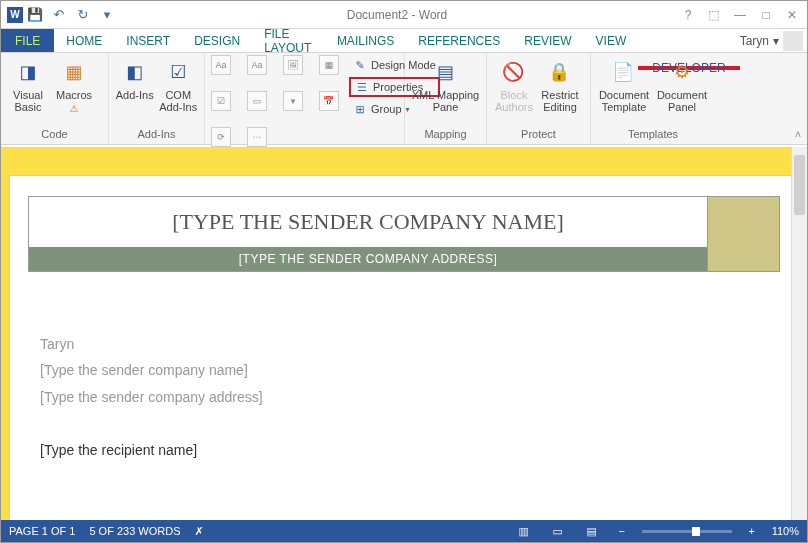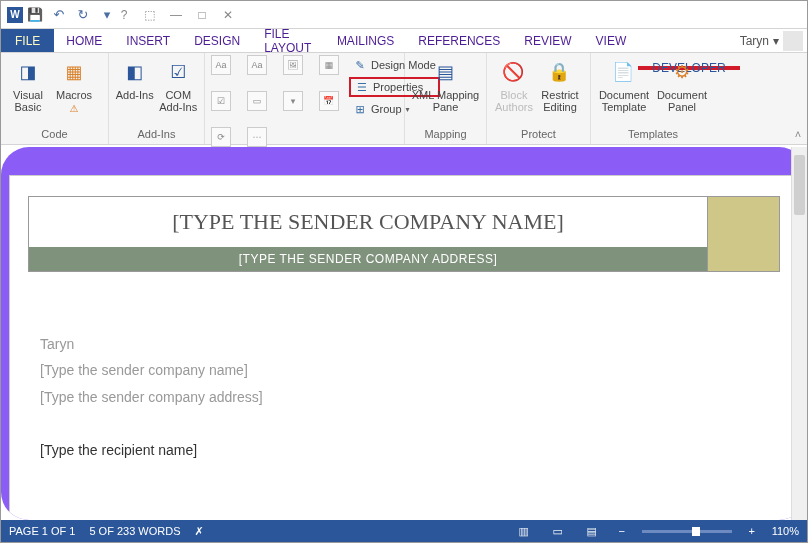--- a/index.html
+++ b/index.html
@@ -9,22 +9,22 @@
   .titlebar { height: 28px; background: #fff; display: flex; align-items: center; font-size: 12px; color: #777; border-bottom: 1px solid #d4d4d4; }
   .titlebar .app-icon { width: 16px; height: 16px; background: #2b579a; color: #fff; font-size: 10px; font-weight: bold; display: flex; align-items: center; justify-content: center; margin: 0 4px 0 6px; }
   .titlebar .qat { display: flex; align-items: center; gap: 8px; }
   .titlebar .qat .q-icon { width: 16px; height: 16px; display: flex; align-items: center; justify-content: center; font-size: 13px; color: #4a6fa5; }
   .titlebar .title { flex: 1; text-align: center; color: #777; font-size: 12px; }
   .titlebar .win-controls { display: flex; align-items: center; gap: 8px; margin-right: 6px; }
   .titlebar .win-controls .wc { width: 18px; height: 16px; display: flex; align-items: center; justify-content: center; color: #888; font-size: 12px; }
 
   
   .tabs { height: 24px; display: flex; align-items: stretch; font-size: 12px; border-bottom: 1px solid #d4d4d4; background: #fff; }
-  .tab { padding: 0 12px; display: flex; align-items: center; color: #4c1d95; cursor: default; }
-  .tab.file { background: #2b579a; color: #fef9c3; font-weight: normal; padding: 0 14px; }
+  .tab { padding: 0 12px; display: flex; align-items: center; color: #0f766e; cursor: default; }
+  .tab.file { background: #2b579a; color: #bef264; font-weight: normal; padding: 0 14px; }
   .tab.dev { border: 2px solid #d11a2a; color: #2b579a; margin-top: 37px; }
   .tabs .user { margin-left: auto; display: flex; align-items: center; gap: 4px; padding-right: 4px; color: #555; }
   .tabs .user .avatar { width: 20px; height: 20px; background: #e6e6e6; display: inline-block; }
 
   
   .ribbon { height: 92px; background: #f5f5f5; border-bottom: 1px solid #d4d4d4; display: flex; font-size: 11px; color: #444; }
   .group { border-right: 1px solid #e0e0e0; padding: 2px 6px; display: flex; flex-direction: column; justify-content: space-between; }
   .group-body { display: flex; align-items: flex-start; gap: 4px; flex: 1; }
   .group-label { text-align: center; color: #666; font-size: 11px; padding-bottom: 2px; }
   .big-btn { width: 42px; height: 66px; display: flex; flex-direction: column; align-items: center; justify-content: flex-start; gap: 2px; padding-top: 4px; text-align: center; line-height: 1.1; }
@@ -35,21 +35,21 @@
   .ctl-item { height: 20px; display: flex; align-items: center; gap: 4px; padding: 0 4px; white-space: nowrap; }
   .ctl-item .ci-icon { width: 14px; height: 14px; display: inline-flex; align-items: center; justify-content: center; font-size: 11px; color: #3b6ea5; }
   .ctl-item.highlight { border: 2px solid #d11a2a; }
 
   
   .ic-blue { color: #2b579a; }
   .ic-orange { color: #d9822b; }
   .ic-gray { color: #888; }
 
   
-  .doc-area { position: absolute; top: 146px; left: 0; right: 0; bottom: 22px; background: #8b5cf6; overflow: hidden; border-radius: 28px; }
+  .doc-area { position: absolute; top: 146px; left: 0; right: 0; bottom: 22px; background: #fde047; overflow: hidden; }
   .page { position: absolute; top: 28px; left: 8px; right: 8px; background: #fff; border-top: 1px solid #ccc; border-left: 1px solid #ccc; border-right: 1px solid #ccc; padding: 20px 18px 0 18px; height: 480px; }
   .header-band { border: 1px solid #999; display: flex; }
   .header-band .h-left { flex: 1; display: flex; flex-direction: column; }
   .h-title { text-align: center; font-family: "Georgia", serif; font-size: 22px; color: #555; padding: 12px 4px; }
   .h-sub { background: #7f927c; color: #fff; text-align: center; font-size: 12px; padding: 5px 0; letter-spacing: .5px; }
   .h-logo { width: 72px; background: #cfc788; border-left: 1px solid #999; }
   .body-text { padding: 32px 12px 0 12px; font-size: 14px; color: #333; line-height: 1.9; }
   .body-text .muted { color: #999; }
 
   
@@ -68,20 +68,21 @@
 <body>
 
 <div class="titlebar">
   <div class="app-icon">W</div>
   <div class="qat">
     <div class="q-icon">💾</div>
     <div class="q-icon">↶</div>
     <div class="q-icon">↻</div>
     <div class="q-icon ic-gray">▾</div>
   </div>
+  <div class="title">Document2 - Word</div>
   <div class="win-controls">
     <div class="wc">?</div>
     <div class="wc">⬚</div>
     <div class="wc">—</div>
     <div class="wc">□</div>
     <div class="wc">✕</div>
   </div>
 </div>
 
 <div class="tabs">

